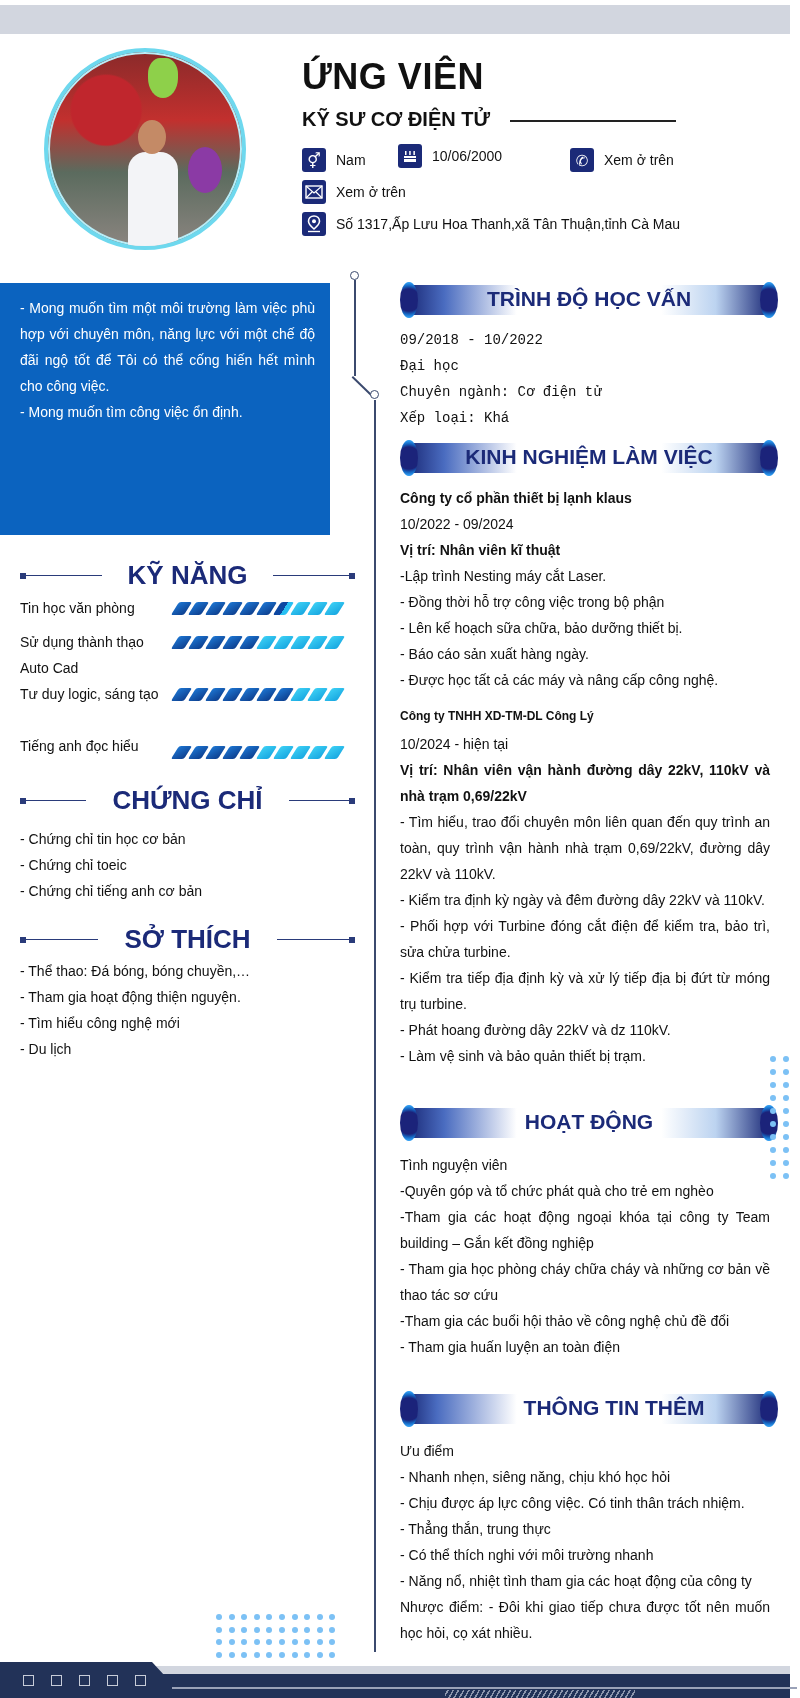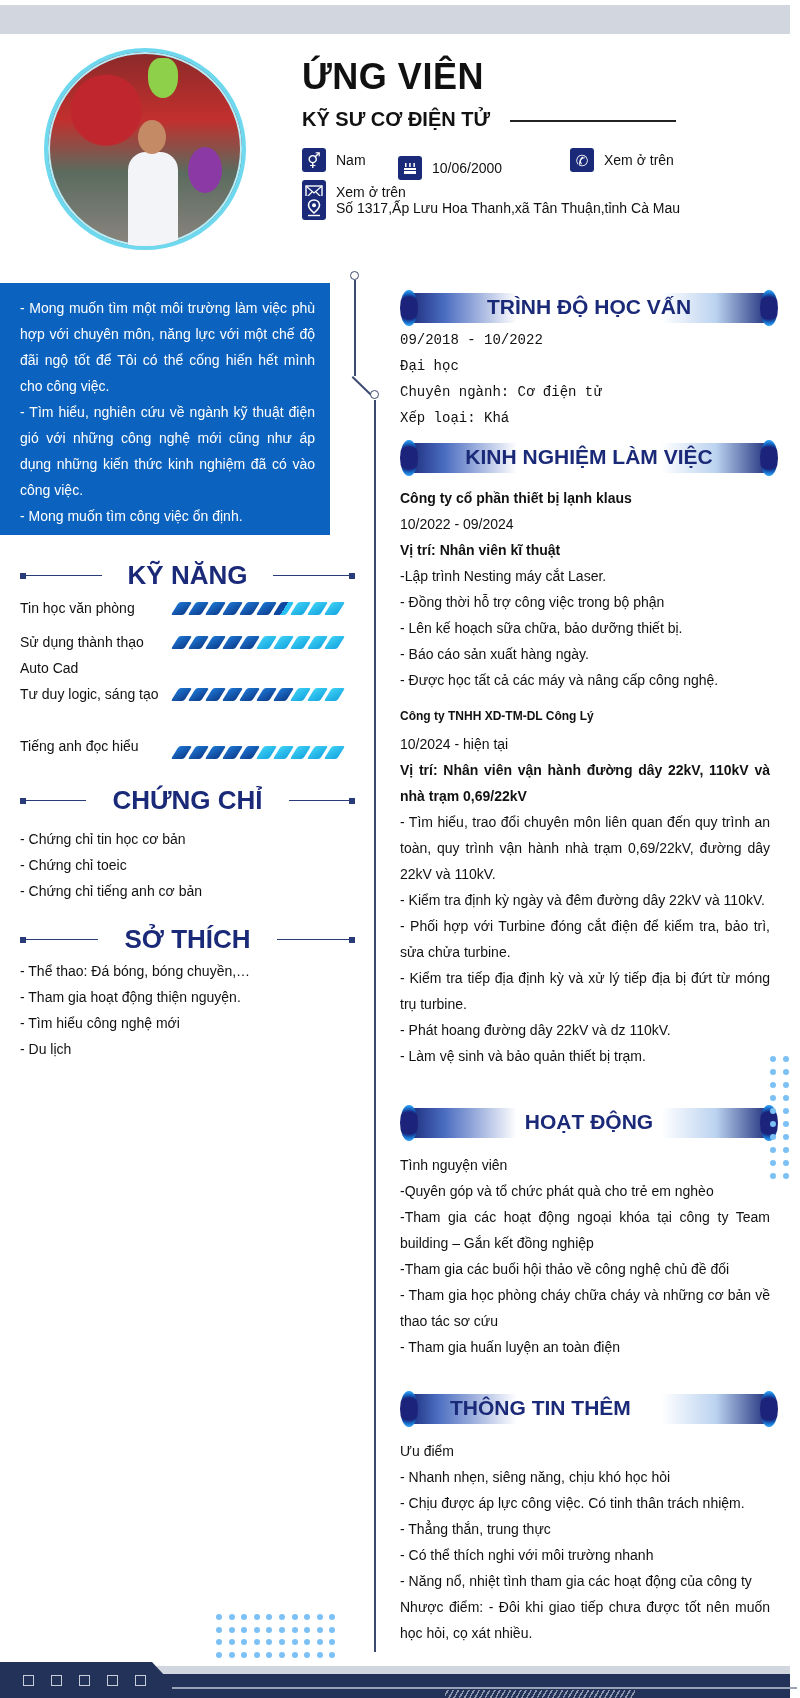--- a/index.html
+++ b/index.html
@@ -48,21 +48,21 @@
   .timeline-diag { left: 353px; top: 376px; width: 28px; height: 1.5px; background: #3b4a6e; transform-origin: 0 0; transform: rotate(44deg); }
   .timeline-v2 { left: 374px; top: 400px; width: 1.5px; height: 1252px; background: #3b4a6e; }
   .tl-dot { width: 9px; height: 9px; border: 1.5px solid #3b4a6e; border-radius: 50%; background: #fff; }
 
   .banner { left: 400px; width: 378px; height: 36px; }
   .banner .bar { position: absolute; left: 8px; right: 8px; top: 3px; height: 30px;
     background: linear-gradient(90deg, #1b2a78 0%, #4a6cc0 10%, #ffffff 30%, #ffffff 70%, #bcd3f0 85%, #1b2a78 100%); }
   .banner .cap { position: absolute; top: 0; width: 18px; height: 36px; border-radius: 50%; background: radial-gradient(circle at 50% 50%, #1b237a 55%, #1565c0 70%, #2e9bf0 85%); }
   .banner .cap.l { left: 0; } .banner .cap.r { right: 0; }
   .banner .t { position: absolute; top: 5px; left: 0; right: 0; text-align: center; font-size: 21px; font-weight: bold; color: #1b2a78; }
-  .banner.left-align .t { text-align: left; padding-left: 50px; }
+  .banner.left-align .t { text-align: center; padding-left: 50px; }
 
   .rsec { left: 400px; width: 370px; font-size: 14px; line-height: 26px; text-align: justify; }
   .rsec .b { font-weight: bold; }
   .rsec .company2 { font-weight: bold; font-size: 12px; line-height: 30px; }
 
   .dots-right { left: 770px; top: 1056px; display: grid; grid-template-columns: repeat(2, 6px); column-gap: 7px; row-gap: 7px; }
   .dots-bottom { left: 216px; top: 1614px; display: grid; grid-template-columns: repeat(10, 6px); column-gap: 6.6px; row-gap: 6.6px; }
   .dot { width: 6px; height: 6px; border-radius: 50%; background: #7cc1f5; }
 
   .footer-gray { left: 150px; top: 1666px; width: 640px; height: 8px; background: #d2d6df; }
@@ -86,21 +86,21 @@
 </div>
 
 <div class="abs name">ỨNG VIÊN</div>
 <div class="abs job">KỸ SƯ CƠ ĐIỆN TỬ</div>
 <div class="abs job-line"></div>
 
 <div class="abs info-item" style="left:302px; top:148px;">
   <span class="icon-box">⚥</span>
   <span>Nam</span>
 </div>
-<div class="abs info-item" style="left:398px; top:156px;">
+<div class="abs info-item" style="left:398px; top:144px;">
   <span class="icon-box">
     <svg width="16" height="16" viewBox="0 0 16 16">
         <rect x="2" y="8" width="12" height="6" fill="#fff"></rect>
         <rect x="3" y="3" width="1.5" height="4" fill="#fff"></rect>
         <rect x="7.2" y="3" width="1.5" height="4" fill="#fff"></rect>
         <rect x="11.4" y="3" width="1.5" height="4" fill="#fff"></rect>
         <rect x="2" y="10" width="12" height="1" fill="#1b2a78"></rect>
       </svg>
   </span>
   <span>10/06/2000</span>
@@ -111,34 +111,33 @@
 </div>
 <div class="abs info-item" style="left:302px; top:180px;">
   <span class="icon-box">
     <svg width="18" height="14" viewBox="0 0 18 14">
         <rect x="1" y="1" width="16" height="12" fill="none" stroke="#fff" stroke-width="1.4"></rect>
         <path d="M1 1 L9 8 L17 1 M1 13 L7 7 M17 13 L11 7" stroke="#fff" stroke-width="1.2" fill="none"></path>
       </svg>
   </span>
   <span>Xem ở trên</span>
 </div>
-<div class="abs info-item" style="left:302px; top:196px;">
+<div class="abs info-item" style="left:302px; top:212px;">
   <span class="icon-box">
     <svg width="16" height="18" viewBox="0 0 16 18">
         <path d="M8 1 C4.5 1 2.5 3.5 2.5 6.3 C2.5 9.5 8 14 8 14 C8 14 13.5 9.5 13.5 6.3 C13.5 3.5 11.5 1 8 1 Z" fill="none" stroke="#fff" stroke-width="1.6"></path>
         <circle cx="8" cy="6.3" r="2" fill="#fff"></circle>
         <path d="M2 16.5 L14 16.5" stroke="#fff" stroke-width="1.4"></path>
       </svg>
   </span>
   <span>Số 1317,Ấp Lưu Hoa Thanh,xã Tân Thuận,tỉnh Cà Mau</span>
 </div>
 
 <div class="abs objective">
   <p>- Mong muốn tìm một môi trường làm việc phù hợp với chuyên môn, năng lực với một chế độ đãi ngộ tốt để Tôi có thể cống hiến hết mình cho công việc.</p>
-  <p>- Tìm hiểu, nghiên cứu về ngành kỹ thuật điện gió với những công nghệ mới cũng như áp dụng những kiến thức kinh nghiệm đã có vào công việc.</p>
   <p>- Mong muốn tìm công việc ổn định.</p>
 </div>
 
 <div class="abs left-title" style="top:560px;">
   <span class="sq"></span>
   <span class="ln"></span>
   <span class="tx">KỸ NĂNG</span>
   <span class="ln"></span>
   <span class="sq"></span>
 </div>
@@ -230,21 +229,21 @@
   <div>- Tìm hiểu công nghệ mới</div>
   <div>- Du lịch</div>
 </div>
 
 <div class="abs tl-dot" style="left:350px; top:271px;"></div>
 <div class="abs timeline-v1"></div>
 <div class="abs timeline-diag"></div>
 <div class="abs tl-dot" style="left:370px; top:390px;"></div>
 <div class="abs timeline-v2"></div>
 
-<div class="abs banner" style="top:290px;">
+<div class="abs banner" style="top:282px;">
   <div class="bar"></div>
     <div class="cap l"></div>
     <div class="cap r"></div>
   <div class="t">TRÌNH ĐỘ HỌC VẤN</div>
 </div>
 <div class="abs rsec" style="top:327px;font-family:Liberation Mono, monospace;">
   <div>09/2018 - 10/2022</div>
   <div>Đại học</div>
   <div>Chuyên ngành: Cơ điện tử</div>
   <div>Xếp loại: Khá</div>
@@ -281,22 +280,22 @@
 <div class="abs banner" style="top:1105px;padding-left:6px;">
   <div class="bar"></div>
     <div class="cap l"></div>
     <div class="cap r"></div>
   <div class="t">HOẠT ĐỘNG</div>
 </div>
 <div class="abs rsec" style="top:1152px;">
   <div>Tình nguyện viên</div>
   <div>-Quyên góp và tổ chức phát quà cho trẻ em nghèo</div>
   <div>-Tham gia các hoạt động ngoại khóa tại công ty Team building – Gắn kết đồng nghiệp</div>
+  <div>- Tham gia học phòng cháy chữa cháy và những cơ bản về thao tác sơ cứu</div>
   <div>-Tham gia các buổi hội thảo về công nghệ chủ đề đổi</div>
-  <div>- Tham gia học phòng cháy chữa cháy và những cơ bản về thao tác sơ cứu</div>
   <div>- Tham gia huấn luyện an toàn điện</div>
 </div>
 
 <div class="abs banner left-align" style="top:1391px;">
   <div class="bar" style="background: linear-gradient(90deg, #1b2a78 0%, #4a6cc0 8%, #ffffff 30%, #ffffff 70%, #bcd3f0 85%, #1b2a78 100%);"></div>
     <div class="cap l"></div>
     <div class="cap r"></div>
   <div class="t">THÔNG TIN THÊM</div>
 </div>
 <div class="abs rsec" style="top:1438px;">

